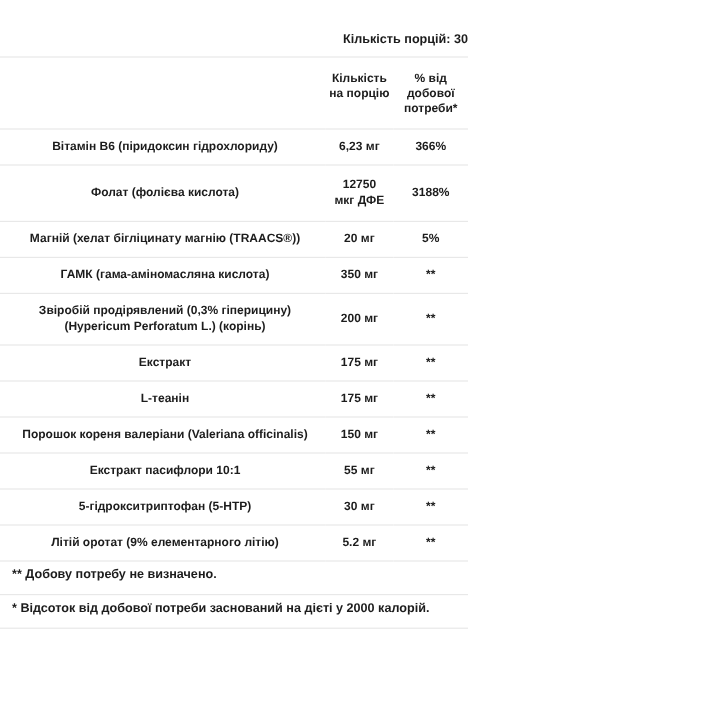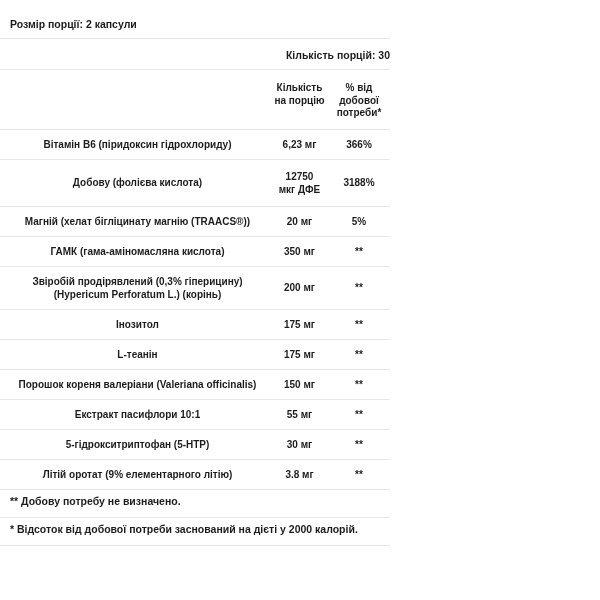--- a/index.html
+++ b/index.html
@@ -96,21 +96,20 @@
     border-bottom: 1px solid #e8e8e8;
   }
   .footnote.last { border-bottom: 1px solid #e8e8e8; }
 </style>
 </head>
 <body>
 
 <div class="page">
 
   <div class="serving-block">
-    <div class="serving-row">Розмір порції: 2 капсули</div>
     <div class="serving-row second">Кількість порцій: 30</div>
   </div>
 
   <table class="facts-table">
     <colgroup>
       <col class="c-name">
         <col class="c-amt">
         <col class="c-dv">
     </colgroup>
     <thead>
@@ -120,21 +119,21 @@
         <th>% від добової потреби*</th>
       </tr>
     </thead>
     <tbody>
         <tr>
           <td class="name">Вітамін B6 (піридоксин гідрохлориду)</td>
           <td>6,23 мг</td>
           <td>366%</td>
         </tr>
         <tr class="tall">
-          <td class="name">Добову (фолієва кислота)</td>
+          <td class="name">Фолат (фолієва кислота)</td>
           <td>
             <span class="amt-main">12750</span>
             <span class="amt-unit">мкг ДФЕ</span>
           </td>
           <td>3188%</td>
         </tr>
         <tr>
           <td class="name">Магній (хелат бігліцинату магнію (TRAACS®))</td>
           <td>20 мг</td>
           <td>5%</td>
@@ -143,21 +142,21 @@
           <td class="name">ГАМК (гама-аміномасляна кислота)</td>
           <td>350 мг</td>
           <td>**</td>
         </tr>
         <tr>
           <td class="name">Звіробій продірявлений (0,3% гіперицину) (Hypericum Perforatum L.) (корінь)</td>
           <td>200 мг</td>
           <td>**</td>
         </tr>
         <tr>
-          <td class="name">Інозитол</td>
+          <td class="name">Екстракт</td>
           <td>175 мг</td>
           <td>**</td>
         </tr>
         <tr>
           <td class="name">L-теанін</td>
           <td>175 мг</td>
           <td>**</td>
         </tr>
         <tr>
           <td class="name">Порошок кореня валеріани (Valeriana officinalis)</td>
@@ -169,21 +168,21 @@
           <td>55 мг</td>
           <td>**</td>
         </tr>
         <tr>
           <td class="name">5-гідрокситриптофан (5-HTP)</td>
           <td>30 мг</td>
           <td>**</td>
         </tr>
         <tr>
           <td class="name">Літій оротат (9% елементарного літію)</td>
-          <td>3.8 мг</td>
+          <td>5.2 мг</td>
           <td>**</td>
         </tr>
       </tbody>
   </table>
 
   <div class="footnotes">
     <div class="footnote">** Добову потребу не визначено.</div>
     <div class="footnote last">* Відсоток від добової потреби заснований на дієті у 2000 калорій.</div>
   </div>
 

